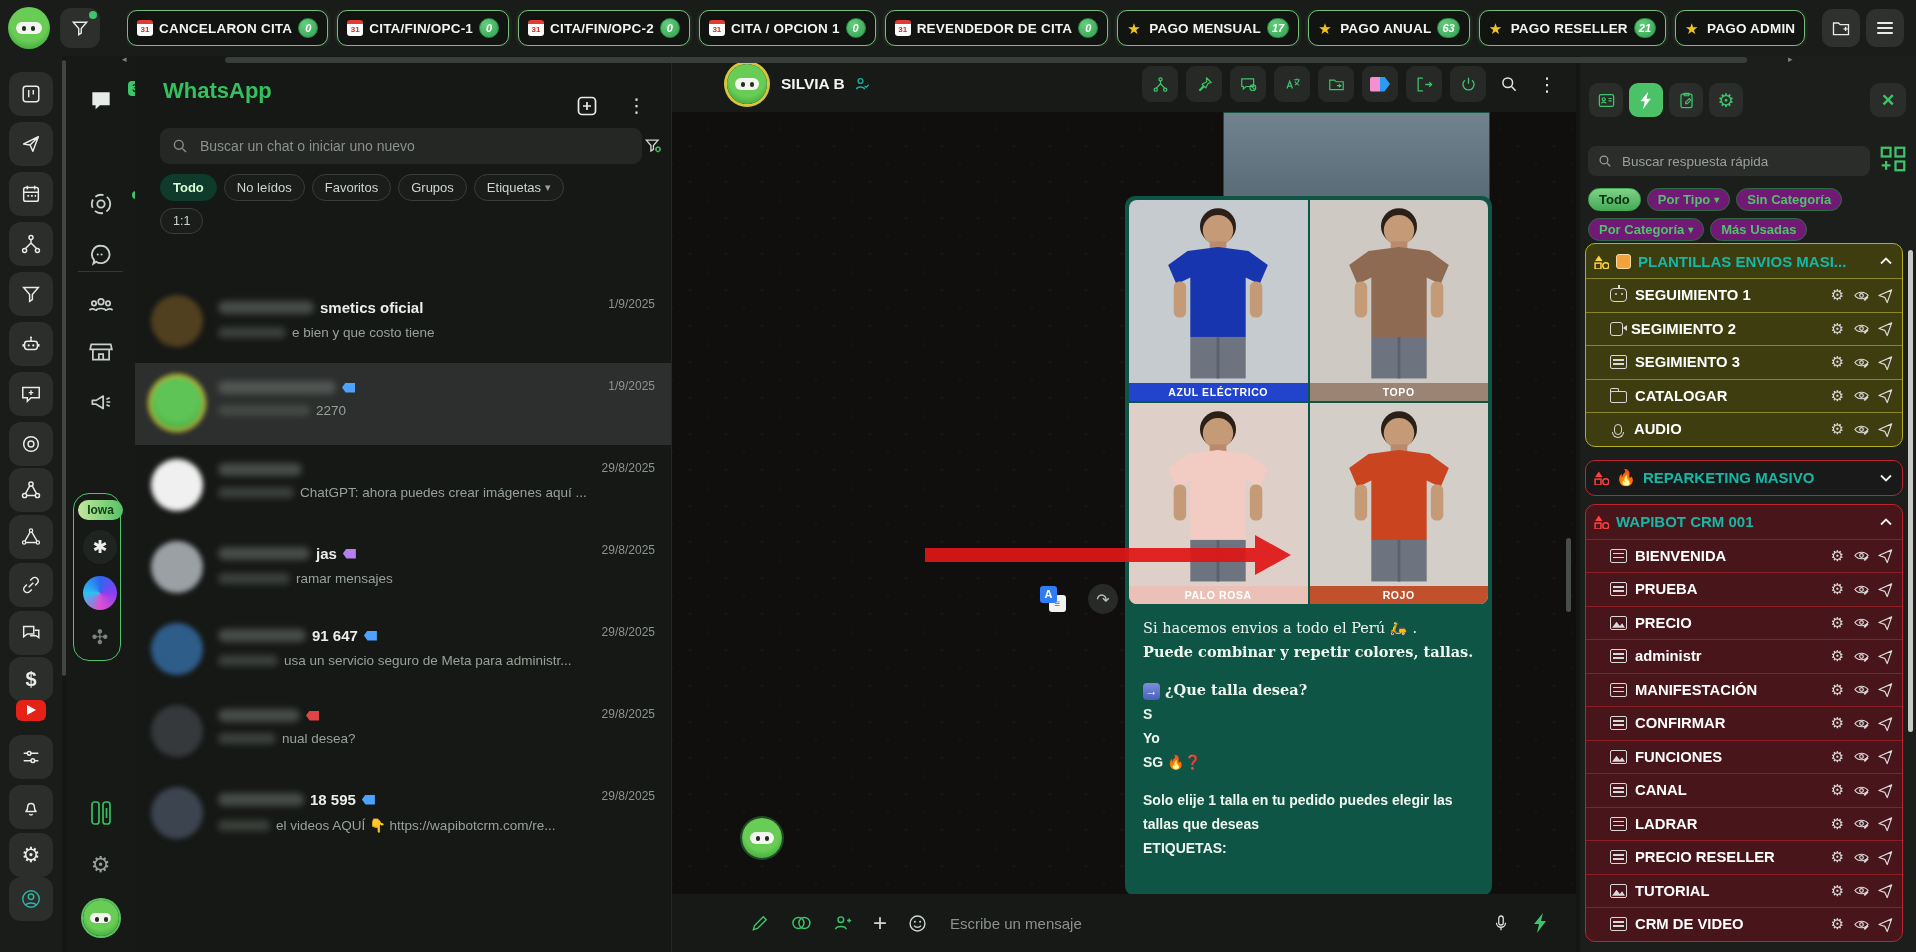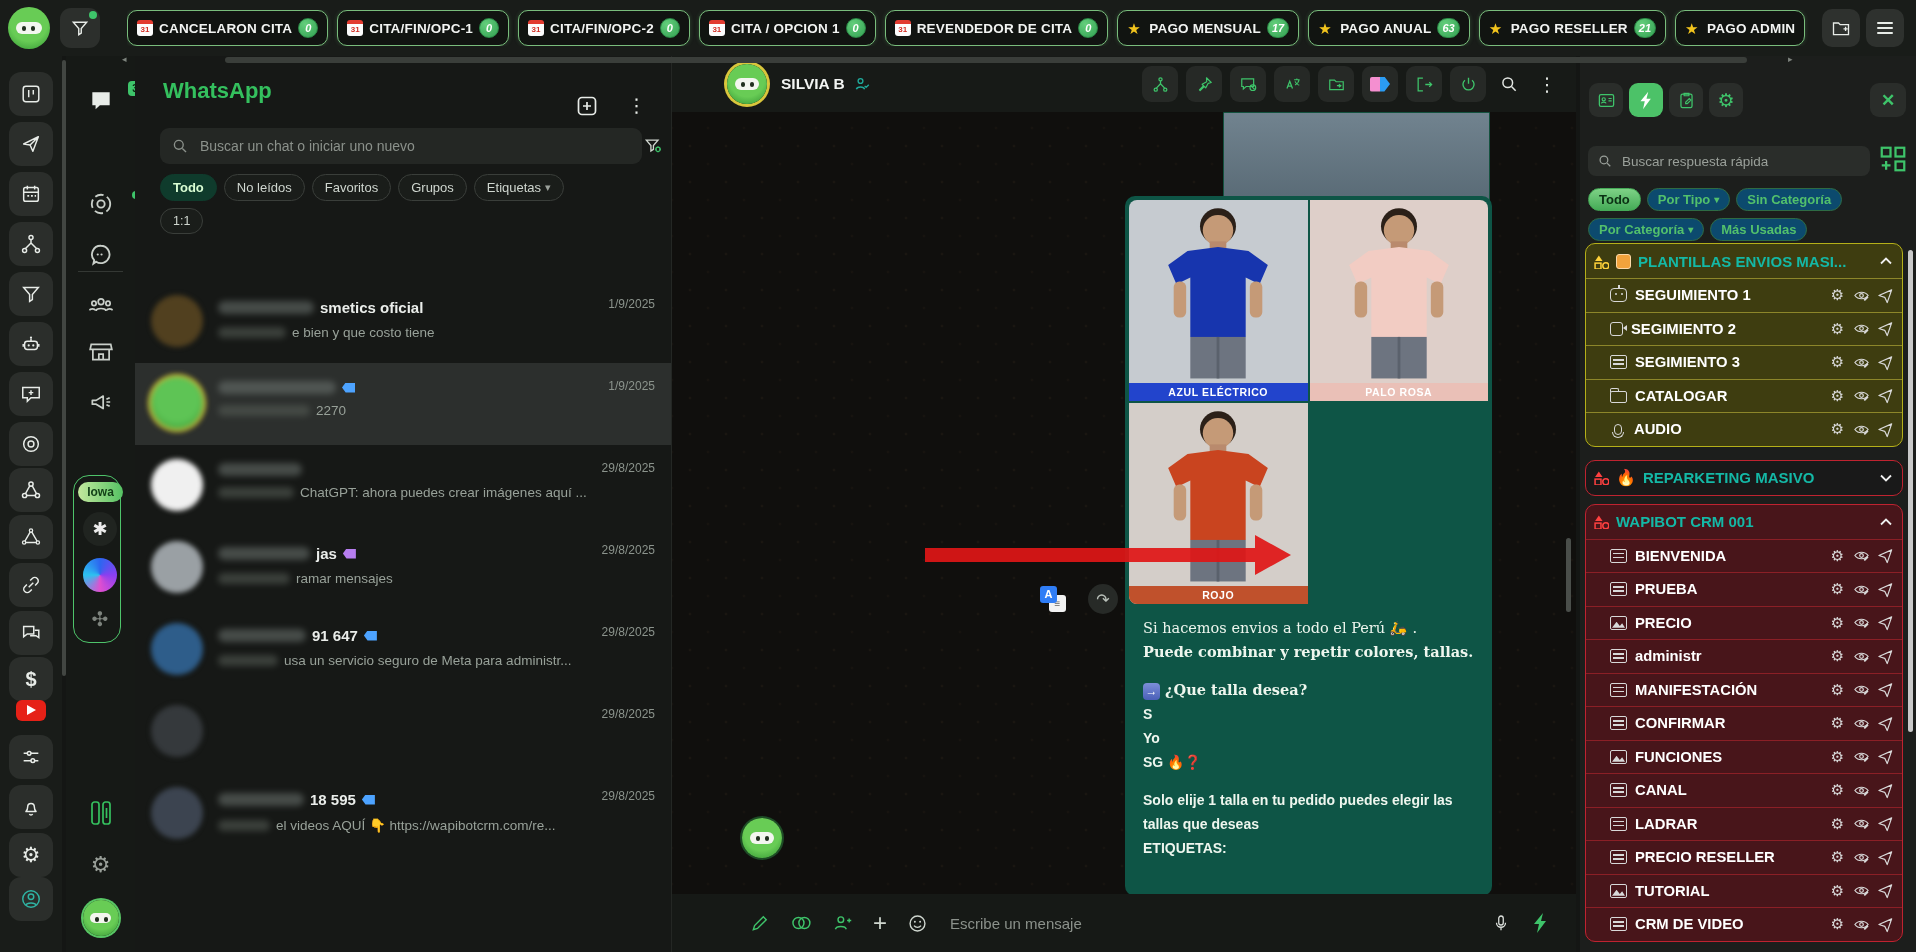--- a/index.html
+++ b/index.html
@@ -34,21 +34,21 @@
   .r1plain{position:absolute;left:9px;width:44px;display:flex;align-items:center;justify-content:center;}
   .rail-sb{position:absolute;left:62px;top:60px;width:4px;height:616px;background:#424642;border-radius:2px;z-index:5;}
   .glyph{color:#e8ece8;}
 
   
   .rail2{position:absolute;left:66px;top:56px;width:69px;height:896px;background:#161916;}
   .r2ic{position:absolute;left:0;width:69px;display:flex;justify-content:center;}
   .r2div{position:absolute;left:12px;right:12px;top:215px;height:1px;background:#343834;}
   .wa-badge{position:absolute;left:40px;top:-7px;min-width:15px;height:15px;background:#3ec46a;border-radius:4px;color:#0c2912;font-size:10px;font-weight:700;display:flex;align-items:center;justify-content:center;padding:0 2px;}
   .status-dot{position:absolute;left:44px;top:0;width:8px;height:8px;border-radius:50%;background:#3ec46a;}
-  .iowa-box{position:absolute;left:7px;top:419px;width:48px;height:168px;border:1.5px solid #4ec46a;border-radius:16px;}
+  .iowa-box{position:absolute;left:7px;top:437px;width:48px;height:168px;border:1.5px solid #4ec46a;border-radius:16px;}
   .iowa-pill{position:absolute;left:4px;top:6px;width:45px;height:20px;border-radius:10px;background:linear-gradient(90deg,#c3e89e,#55c263);color:#123f17;font-weight:700;font-size:12px;display:flex;align-items:center;justify-content:center;}
   .gpt-ic{position:absolute;left:9px;top:36px;width:34px;height:34px;border-radius:50%;background:#202420;color:#ececec;display:flex;align-items:center;justify-content:center;font-size:18px;}
   .cop-ic{position:absolute;left:9px;top:82px;width:34px;height:34px;border-radius:50%;background:conic-gradient(#2c66f0,#8a3ff0,#e04fd0,#2cc2f0,#2c66f0);}
   .gray-ic{position:absolute;left:13px;top:130px;width:26px;height:26px;color:#7d837d;font-size:20px;display:flex;align-items:center;justify-content:center;}
   .bot-face{border-radius:50%;background:radial-gradient(circle at 50% 38%,#68cc55 55%,#2e9130);position:relative;}
   .bot-face::before{content:"";position:absolute;left:20%;top:36%;width:60%;height:28%;background:#f3f6ef;border-radius:6px;}
   .bot-face::after{content:"";position:absolute;left:34%;top:46%;width:4px;height:5px;background:#22301f;border-radius:2px;box-shadow:9px 0 #22301f;}
 
   
   .walist{position:absolute;left:135px;top:56px;width:537px;height:896px;background:#161816;border-right:1px solid #242724;}
@@ -133,21 +133,21 @@
   .q-ics{position:absolute;left:9px;top:27px;display:flex;gap:6px;}
   .qbtn{width:34px;height:34px;border-radius:9px;background:#2a2d2a;display:flex;align-items:center;justify-content:center;}
   .qbtn.active{background:#4cc268;}
   .q-close{position:absolute;right:10px;top:27px;width:36px;height:34px;border-radius:9px;background:#2a2d2a;color:#3ec46a;font-size:17px;font-weight:700;display:flex;align-items:center;justify-content:center;}
   .q-search{position:absolute;left:8px;top:90px;width:282px;height:30px;background:#2a2d2a;border-radius:8px;display:flex;align-items:center;padding:0 10px;gap:8px;}
   .q-search input{flex:1;background:transparent;border:none;outline:none;color:#dde2dd;font-size:13.5px;min-width:0;}
   .q-search input::placeholder{color:#9aa09a;}
   .gridplus{position:absolute;right:8px;top:88px;}
   .qchips1{position:absolute;left:8px;top:132px;display:flex;gap:6px;}
   .qchips2{position:absolute;left:8px;top:162px;display:flex;gap:6px;}
-  .qchip{height:23px;padding:0 10px;border:1.5px solid #2e6b44;border-radius:13px;color:#52c06c;font-size:13px;font-weight:700;display:flex;align-items:center;gap:4px;background:#0c4a6e;white-space:nowrap;}
+  .qchip{height:23px;padding:0 10px;border:1.5px solid #2e6b44;border-radius:13px;color:#52c06c;font-size:13px;font-weight:700;display:flex;align-items:center;gap:4px;background:#701a75;white-space:nowrap;}
   .qchip.on{background:linear-gradient(#7ed286,#45ab57);border-color:#45ab57;color:#0b3114;}
   .qchip.dd::after{content:"▾";font-size:10px;}
   .qgroups{position:absolute;left:5px;top:187px;width:318px;}
   .qgroup{border-radius:10px;margin-bottom:13px;overflow:hidden;}
   .qg1{background:#3e3d10;border:1px solid #b5b019;}
   .qg2{background:#191919;border:1px solid #bf2330;margin-bottom:8px;}
   .qg3{background:#48151a;border:1px solid #bf2330;}
   .qhead{height:34px;display:flex;align-items:center;gap:7px;padding:0 10px 0 8px;}
   .qtitle{font-size:15px;font-weight:700;color:#14b8a6;flex:1;white-space:nowrap;overflow:hidden;}
   .orange-sq{width:15px;height:15px;background:#f2a33c;border:1px solid #fbd9a8;border-radius:3px;flex:none;}
@@ -550,20 +550,31 @@
             <div class="l2">
               <span class="redact m" style="width:60px"></span>
               <span class="ms">usa un servicio seguro de Meta para administr...</span>
             </div>
           </div>
           <span class="cdate">29/8/2025</span>
         </div>
 
         <div class="row">
           <span class="avatar" style="background:#35393c"></span>
+          <div class="chat-mid">
+            <div class="l1">
+              <span class="redact" style="width:82px"></span>
+
+              <span class="ctag" style="display:inline-block;background:#e04545"></span>
+            </div>
+            <div class="l2">
+              <span class="redact m" style="width:58px"></span>
+              <span class="ms">nual desea?</span>
+            </div>
+          </div>
           <span class="cdate">29/8/2025</span>
         </div>
 
         <div class="row">
           <span class="avatar" style="background:#3c4450"></span>
           <div class="chat-mid">
             <div class="l1">
               <span class="redact" style="width:86px"></span>
               <span class="nm">18 595</span>
               <span class="ctag" style="display:inline-block;background:#4da3ff"></span>
@@ -662,20 +673,33 @@
               <circle cx="60" cy="16" r="13" fill="#2b2018"></circle>
               <circle cx="60" cy="19" r="11" fill="#c59a77"></circle>
               <rect x="54" y="27" width="12" height="8" fill="#b98a6d"></rect>
               <path d="M38 34 L60 31 L82 34 L96 44 L90 58 L80 53 L80 96 L40 96 L40 53 L30 58 L24 44 Z" fill="#1735ae"></path>
               <rect x="28" y="56" width="9" height="26" rx="4" fill="#c59a77"></rect>
               <rect x="83" y="56" width="9" height="26" rx="4" fill="#c59a77"></rect>
               <rect x="40" y="96" width="40" height="30" fill="#6d7480"></rect>
               <line x1="60" y1="96" x2="60" y2="126" stroke="#5a616c" stroke-width="2"></line>
             </svg>
           <span class="band">AZUL ELÉCTRICO</span>
+        </div>
+        <div class="cell c2">
+          <svg viewBox="0 0 120 130">
+              <circle cx="60" cy="16" r="13" fill="#2b2018"></circle>
+              <circle cx="60" cy="19" r="11" fill="#c59a77"></circle>
+              <rect x="54" y="27" width="12" height="8" fill="#b98a6d"></rect>
+              <path d="M38 34 L60 31 L82 34 L96 44 L90 58 L80 53 L80 96 L40 96 L40 53 L30 58 L24 44 Z" fill="#8e6a52"></path>
+              <rect x="28" y="56" width="9" height="26" rx="4" fill="#c59a77"></rect>
+              <rect x="83" y="56" width="9" height="26" rx="4" fill="#c59a77"></rect>
+              <rect x="40" y="96" width="40" height="30" fill="#6d7480"></rect>
+              <line x1="60" y1="96" x2="60" y2="126" stroke="#5a616c" stroke-width="2"></line>
+            </svg>
+          <span class="band">TOPO</span>
         </div>
         <div class="cell c3">
           <svg viewBox="0 0 120 130">
               <circle cx="60" cy="16" r="13" fill="#2b2018"></circle>
               <circle cx="60" cy="19" r="11" fill="#c59a77"></circle>
               <rect x="54" y="27" width="12" height="8" fill="#b98a6d"></rect>
               <path d="M38 34 L60 31 L82 34 L96 44 L90 58 L80 53 L80 96 L40 96 L40 53 L30 58 L24 44 Z" fill="#f2ccc3"></path>
               <rect x="28" y="56" width="9" height="26" rx="4" fill="#c59a77"></rect>
               <rect x="83" y="56" width="9" height="26" rx="4" fill="#c59a77"></rect>
               <rect x="40" y="96" width="40" height="30" fill="#6d7480"></rect>

